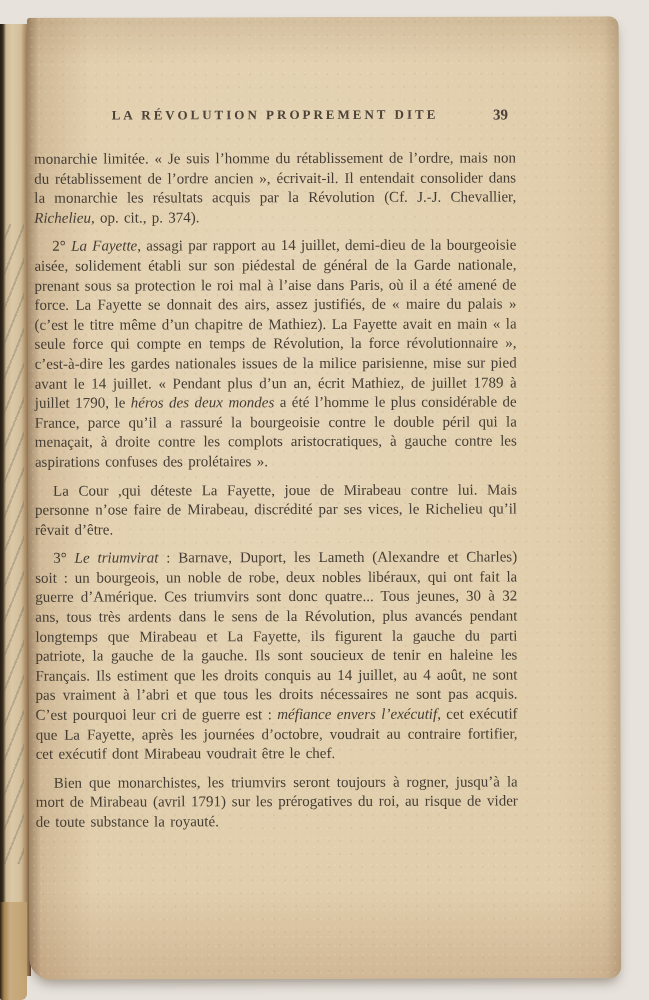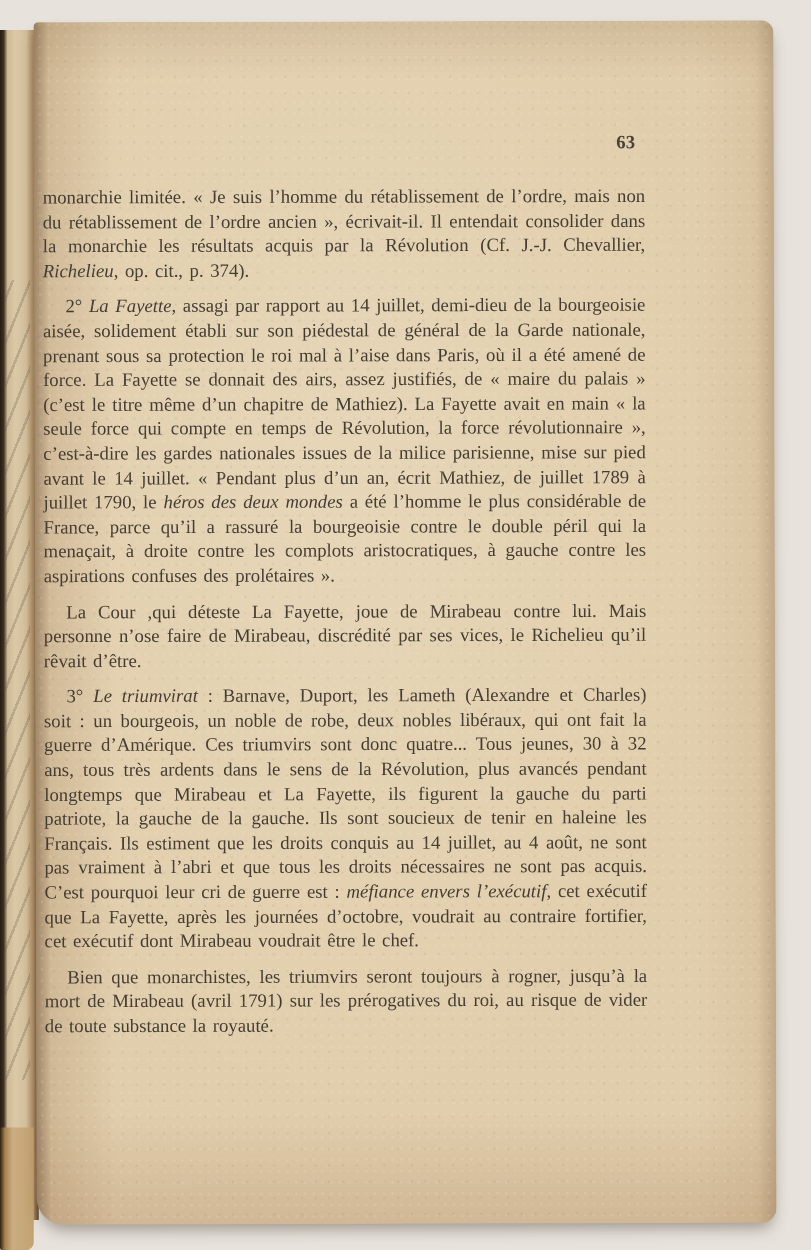--- a/index.html
+++ b/index.html
@@ -91,21 +91,22 @@
   <div class="prev-page">
     <div class="prev-page-ghost"></div>
   </div>
 
   <div class="cover-corner"></div>
 
   <div class="page">
     <div class="page-content">
 
       <div class="page-header">
-        <span class="page-number">63</span>
+        <span>LA RÉVOLUTION PROPREMENT DITE</span>
+        <span class="page-number">39</span>
       </div>
 
       <div class="page-text">
           <p><span>monarchie limitée. « Je suis l’homme du rétablissement de l’ordre, mais non du rétablissement de l’ordre ancien », écrivait-il. Il entendait consolider dans la monarchie les résultats acquis par la Révolution (Cf. J.-J. Chevallier, </span><span class="it">Richelieu</span><span>, op. cit., p. 374).</span></p>
           <p class="indent"><span>2° </span><span class="it">La Fayette</span><span>, assagi par rapport au 14 juillet, demi-dieu de la bourgeoisie aisée, solidement établi sur son piédestal de général de la Garde nationale, prenant sous sa protection le roi mal à l’aise dans Paris, où il a été amené de force. La Fayette se donnait des airs, assez justifiés, de « maire du palais » (c’est le titre même d’un chapitre de Mathiez). La Fayette avait en main « la seule force qui compte en temps de Révolution, la force révolutionnaire », c’est-à-dire les gardes nationales issues de la milice parisienne, mise sur pied avant le 14 juillet. « Pendant plus d’un an, écrit Mathiez, de juillet 1789 à juillet 1790, le </span><span class="it">héros des deux mondes</span><span> a été l’homme le plus considérable de France, parce qu’il a rassuré la bourgeoisie contre le double péril qui la menaçait, à droite contre les complots aristocratiques, à gauche contre les aspirations confuses des prolétaires ».</span></p>
           <p class="indent"><span>La Cour ,qui déteste La Fayette, joue de Mirabeau contre lui. Mais personne n’ose faire de Mirabeau, discrédité par ses vices, le Richelieu qu’il rêvait d’être.</span></p>
           <p class="indent"><span>3° </span><span class="it">Le triumvirat</span><span> : Barnave, Duport, les Lameth (Alexandre et Charles) soit : un bourgeois, un noble de robe, deux nobles libéraux, qui ont fait la guerre d’Amérique. Ces triumvirs sont donc quatre... Tous jeunes, 30 à 32 ans, tous très ardents dans le sens de la Révolution, plus avancés pendant longtemps que Mirabeau et La Fayette, ils figurent la gauche du parti patriote, la gauche de la gauche. Ils sont soucieux de tenir en haleine les Français. Ils estiment que les droits conquis au 14 juillet, au 4 août, ne sont pas vraiment à l’abri et que tous les droits nécessaires ne sont pas acquis. C’est pourquoi leur cri de guerre est : </span><span class="it">méfiance envers l’exécutif</span><span>, cet exécutif que La Fayette, après les journées d’octobre, voudrait au contraire fortifier, cet exécutif dont Mirabeau voudrait être le chef.</span></p>
           <p class="indent"><span>Bien que monarchistes, les triumvirs seront toujours à rogner, jusqu’à la mort de Mirabeau (avril 1791) sur les prérogatives du roi, au risque de vider de toute substance la royauté.</span></p>
         </div>
 

